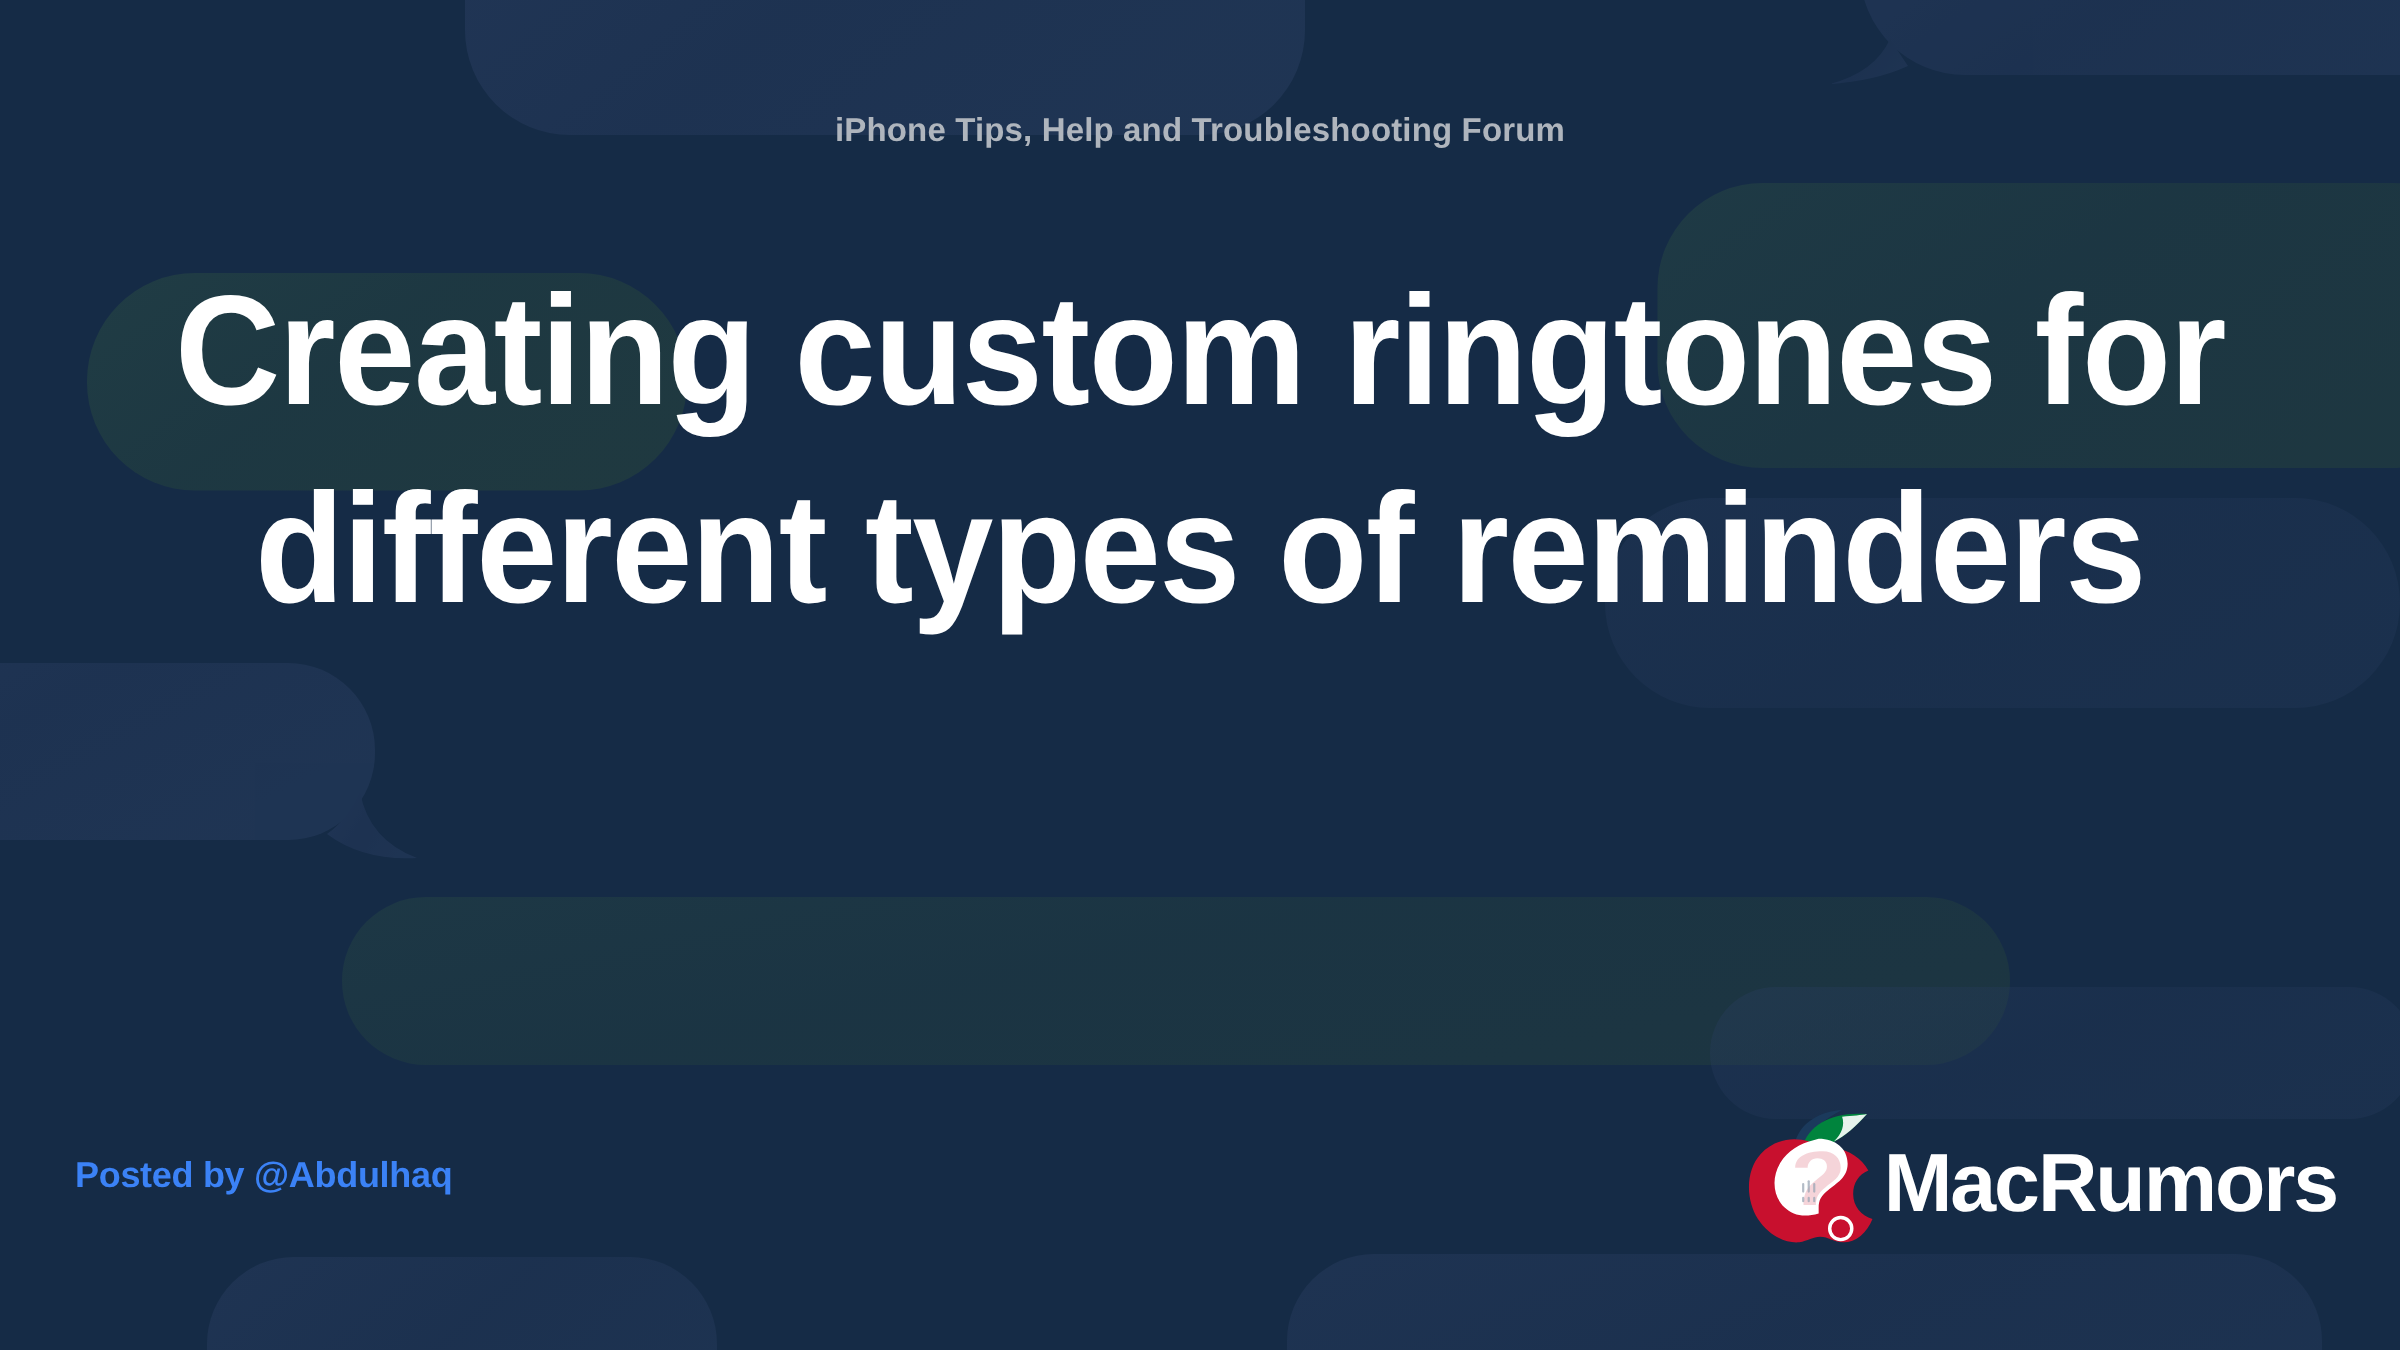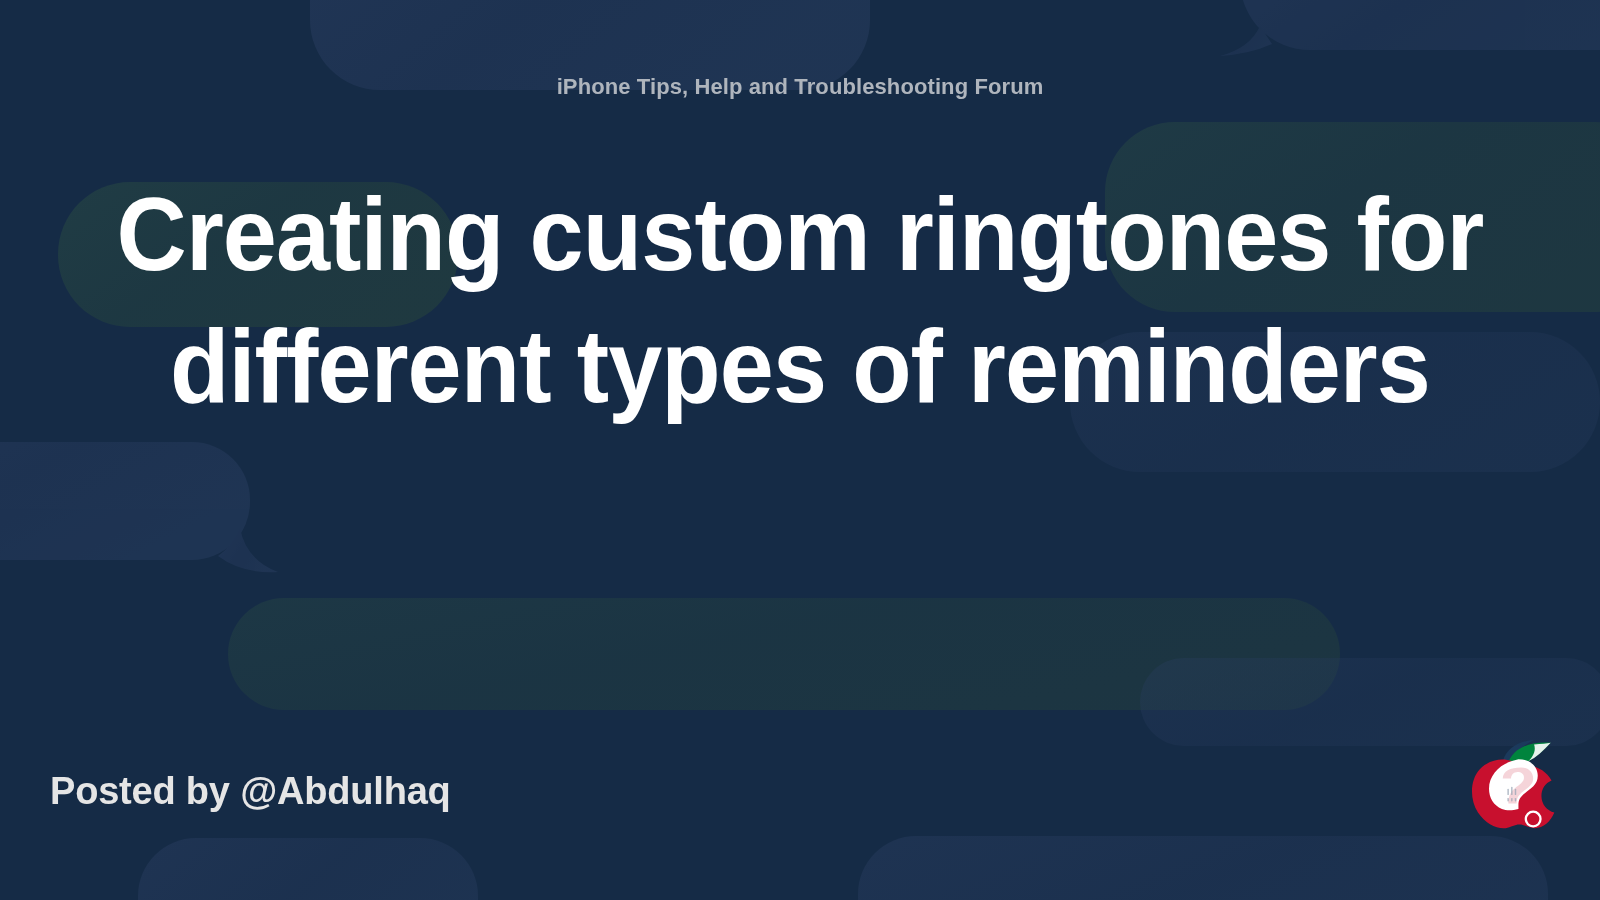--- a/index.html
+++ b/index.html
@@ -62,23 +62,23 @@
     line-height:1.27;
     letter-spacing:-1px;
     transform:scaleX(.935);
     transform-origin:50% 0;
   }
 
   #posted-by {
     position:absolute;
     left:50px;
     top:770px;
-    font-size:38px;
-    font-weight:bold;
-    color:#e5e5e5;
+    font-size:24px;
+    font-weight:bold;
+    color:#3b82f6;
     letter-spacing:-.2px;
     white-space:nowrap;
   }
 
   
   #brand-lockup {
     position:absolute;
     right:42px;
     top:735px;
     height:100px;
@@ -218,16 +218,17 @@
         <g fill="#9AA6B5" opacity="0.75">
           <rect x="45" y="56" width="1.6" height="7" rx="0.8"></rect>
           <rect x="49" y="54" width="1.6" height="9" rx="0.8"></rect>
           <rect x="53" y="56" width="1.6" height="7" rx="0.8"></rect>
           <rect x="45" y="66" width="1.6" height="4" rx="0.8"></rect>
           <rect x="49" y="66" width="1.6" height="4" rx="0.8"></rect>
           <rect x="53" y="66" width="1.6" height="4" rx="0.8"></rect>
         </g>
       </svg>
 
+      <span id="brand-wordmark">MacRumors</span>
     </div>
 
   </div>
 </div>
 
 </body></html>

